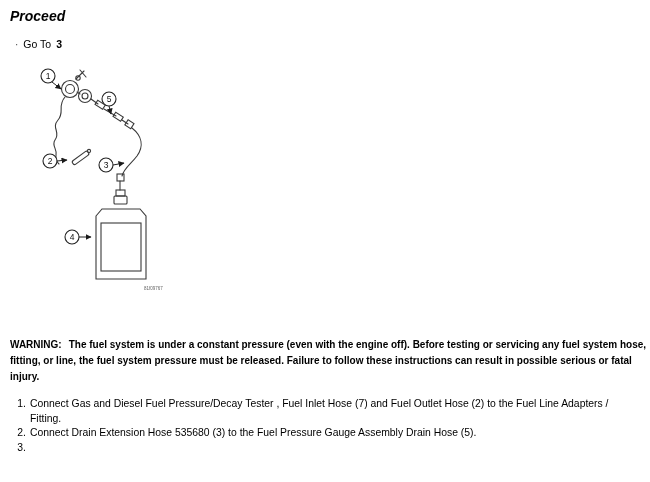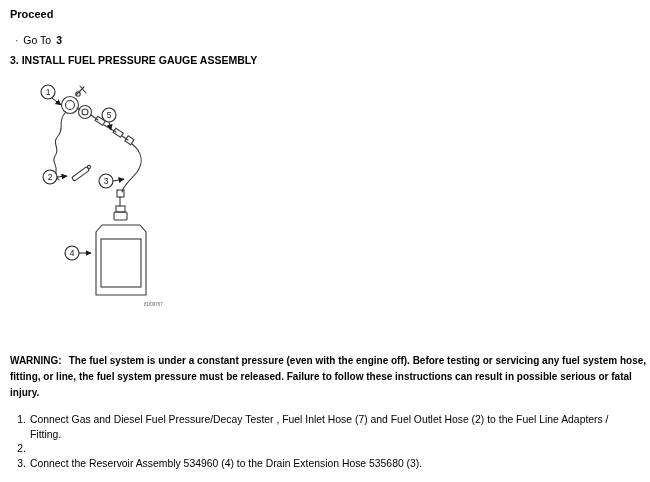--- a/index.html
+++ b/index.html
@@ -4,21 +4,21 @@
 <style>
   * { margin:0; padding:0; box-sizing:border-box; }
   html,body { background:#fff; }
   body {
     width:650px; height:482px; overflow:hidden;
     font-family:"Liberation Sans", sans-serif;
     color:#000; position:relative;
   }
   .page { padding:8px 10px 0 10px; }
 
-  .h-proceed { font-size:11px; font-weight:bold; }
+  .h-proceed { font-size:14px; font-weight:bold;font-style:italic; }
 
   .goto-row {
     margin:14px 0 0 5px;
     font-size:10.5px;
     display:flex; align-items:center; gap:5px;
     cursor:pointer; width:max-content;
   }
   .goto-bullet { font-size:10px; color:#444; }
   .goto-target { font-weight:bold; }
 
@@ -46,21 +46,20 @@
 <div class="page">
 
   <div class="h-proceed">Proceed</div>
 
   <div class="goto-row">
     <span class="goto-bullet">·</span>
     <span class="goto-label">Go To</span>
     <span class="goto-target">3</span>
   </div>
 
-  <div class="section-heading">3. INSTALL FUEL PRESSURE GAUGE ASSEMBLY</div>
 
   <div class="figure">
     <svg width="150" height="235" viewBox="0 0 150 235">
       <defs>
         <marker id="arr" markerWidth="7" markerHeight="7" refX="5.5" refY="3" orient="auto" markerUnits="userSpaceOnUse">
           <path d="M0,0 L6,3 L0,6 Z" fill="#1a1a1a"></path>
         </marker>
       </defs>
 
       <g fill="none" stroke="#3a3a3a" stroke-width="1.1" stroke-linecap="round">
@@ -129,22 +128,22 @@
 
   <p class="warning"><span class="wlabel">WARNING:</span><span>The fuel system is under a constant pressure (even with the engine off). Before testing or servicing any fuel system hose, fitting, or line, the fuel system pressure must be released. Failure to follow these instructions can result in possible serious or fatal injury.</span></p>
 
   <div class="steps">
     <div class="step">
       <span class="step-num">1.</span>
       <span class="step-text">Connect Gas and Diesel Fuel Pressure/Decay Tester , Fuel Inlet Hose (7) and Fuel Outlet Hose (2) to the Fuel Line Adapters / Fitting.</span>
     </div>
     <div class="step">
       <span class="step-num">2.</span>
+      <span class="step-text">Connect Drain Extension Hose 535680 (3) to the Fuel Pressure Gauge Assembly Drain Hose (5).</span>
     </div>
     <div class="step">
       <span class="step-num">3.</span>
-      <span class="step-text">Connect the Reservoir Assembly 534960 (4) to the Drain Extension Hose 535680 (3).</span>
     </div>
   </div>
 
   <p class="warning warning2"></p>
 
 </div>
 
 </body></html>

